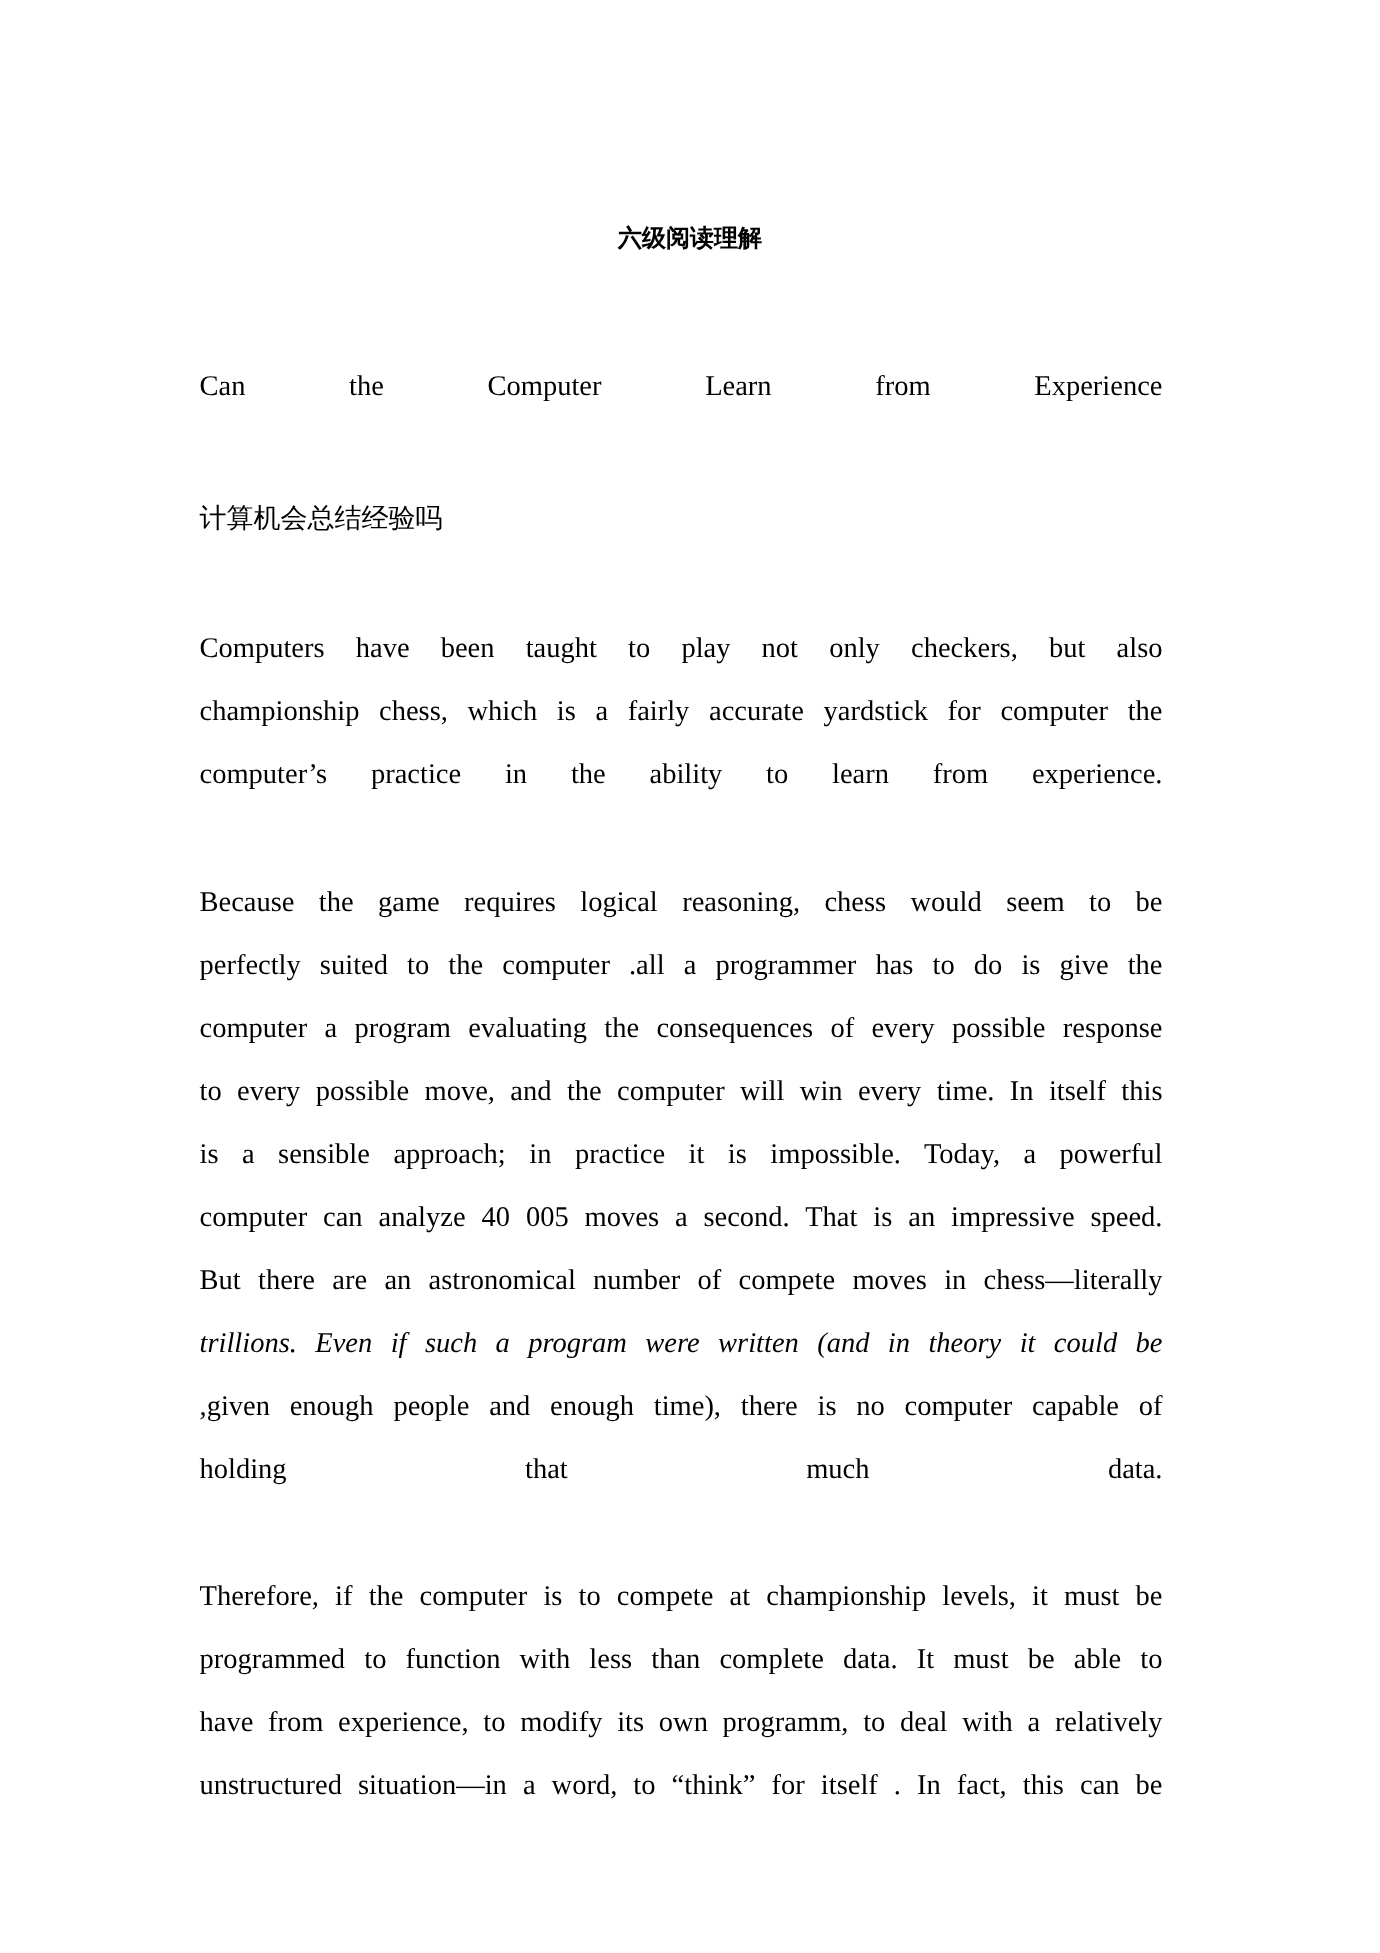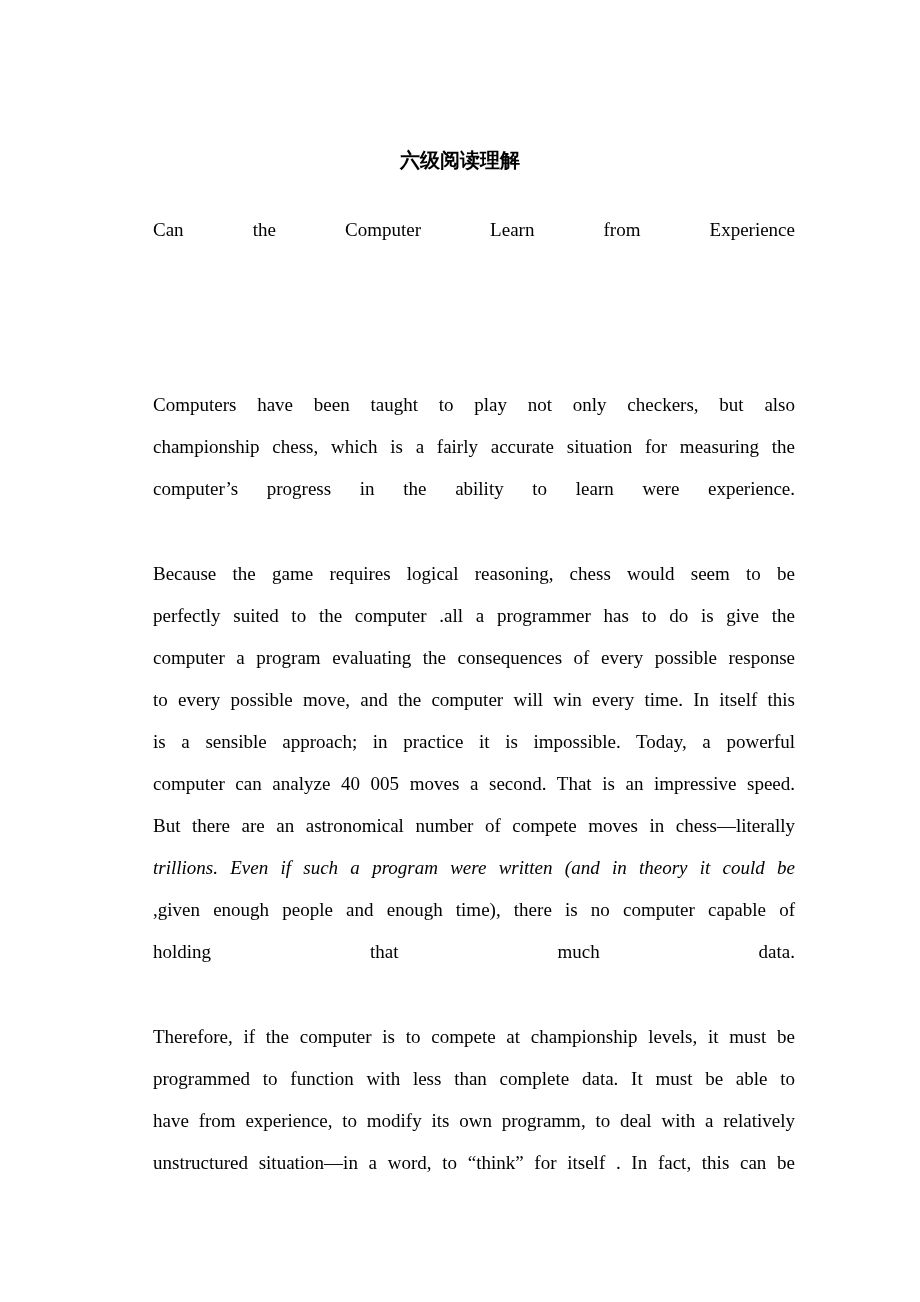--- a/index.html
+++ b/index.html
@@ -21,59 +21,61 @@
       top: 0;
       width: 920px;
       height: 1302px;
     }
     .title {
       position: absolute;
       top: 143px;
       left: 0;
       width: 920px;
       text-align: center;
-      font-size: 20px;
+      font-size: 16px;
       line-height: 34px;
       font-family: Liberation Sans, sans-serif;
       font-weight: bold;
       letter-spacing: 0px;
     }
     .line {
       position: absolute;
-      left: 153px;
+      left: 133px;
       width: 642px;
       font-size: 19px;
       line-height: 24px;
       white-space: nowrap;
       text-align: justify;
       text-align-last: justify;
+      margin-top: 28px;
     }
     .line.left {
       text-align: left;
       text-align-last: left;
     }
     .cn {
       font-family: "DejaVu Sans", sans-serif;
       font-size: 18px;
     }
   </style>
 </head>
 <body>
 
 <div class="page">
 
   <div class="title">六级阅读理解</div>
 
   <div class="line" style="top:218px;">Can the Computer Learn from Experience</div>
 
+  <div class="line left cn" style="top:306px;">计算机会总结经验吗</div>
 
   <div>
     <div class="line" style="top:393px;">Computers have been taught to play not only checkers, but also</div>
-    <div class="line" style="top:435px;">championship chess, which is a fairly accurate situation for measuring the</div>
-    <div class="line" style="top:477px;">computer’s progress in the ability to learn were experience.</div>
+    <div class="line" style="top:435px;">championship chess, which is a fairly accurate yardstick for computer the</div>
+    <div class="line" style="top:477px;">computer’s practice in the ability to learn from experience.</div>
   </div>
 
   <div>
     <div class="line" style="top:562px;">Because the game requires logical reasoning, chess would seem to be</div>
     <div class="line" style="top:604px;">perfectly suited to the computer .all a programmer has to do is give the</div>
     <div class="line" style="top:646px;">computer a program evaluating the consequences of every possible response</div>
     <div class="line" style="top:688px;">to every possible move, and the computer will win every time. In itself this</div>
     <div class="line" style="top:730px;">is a sensible approach; in practice it is impossible. Today, a powerful</div>
     <div class="line" style="top:772px;">computer can analyze 40 005 moves a second. That is an impressive speed.</div>
     <div class="line" style="top:814px;">But there are an astronomical number of compete moves in chess—literally</div>

